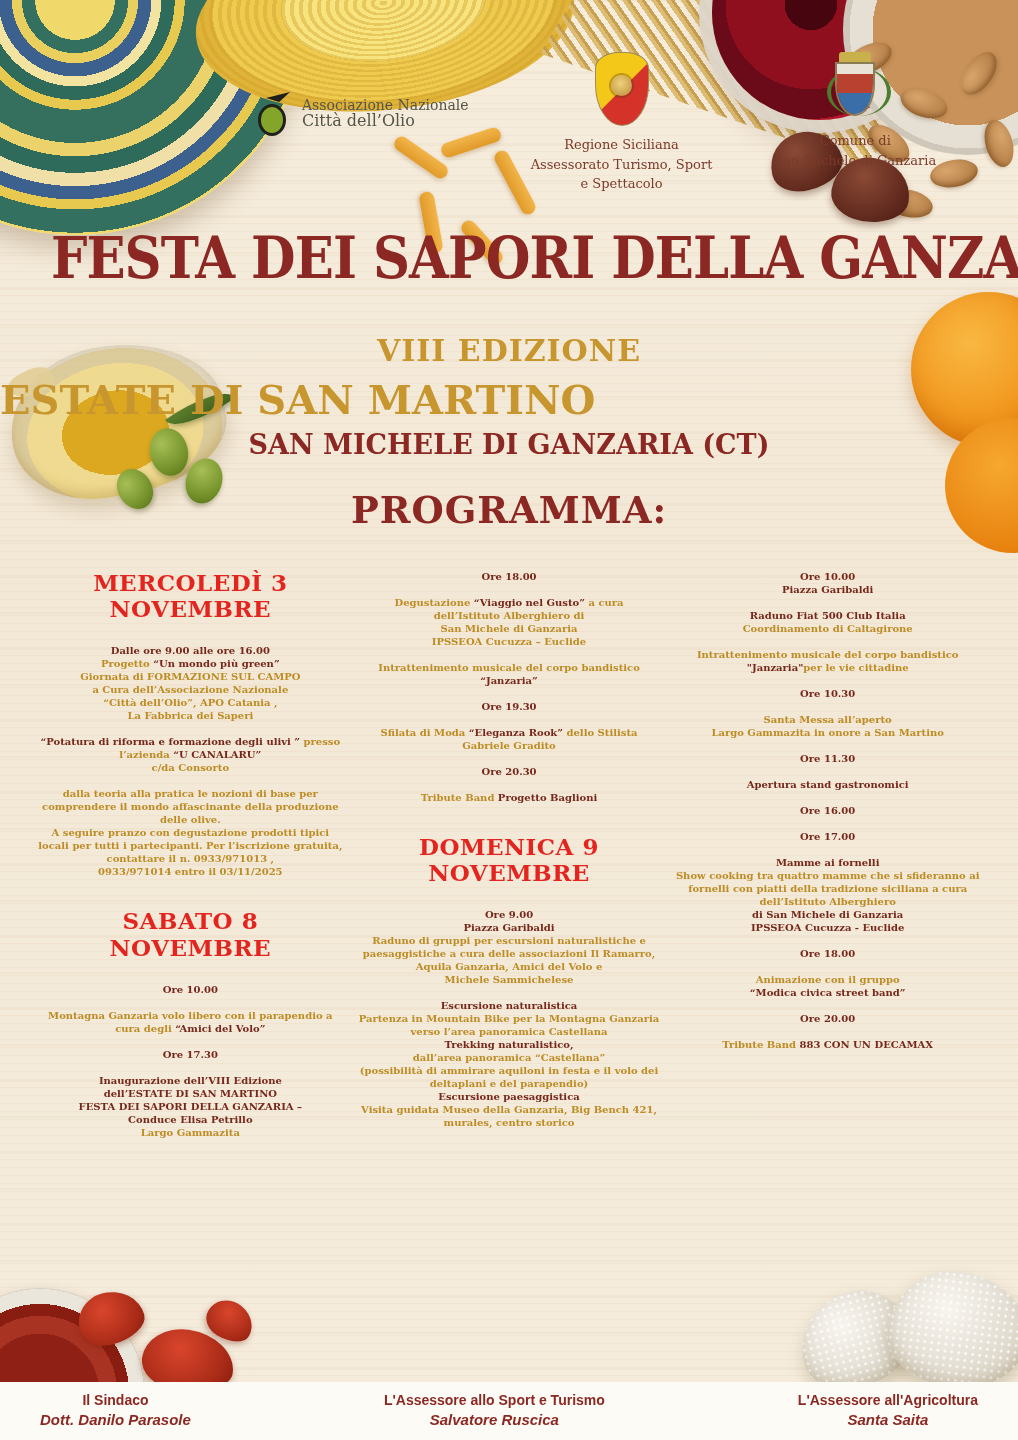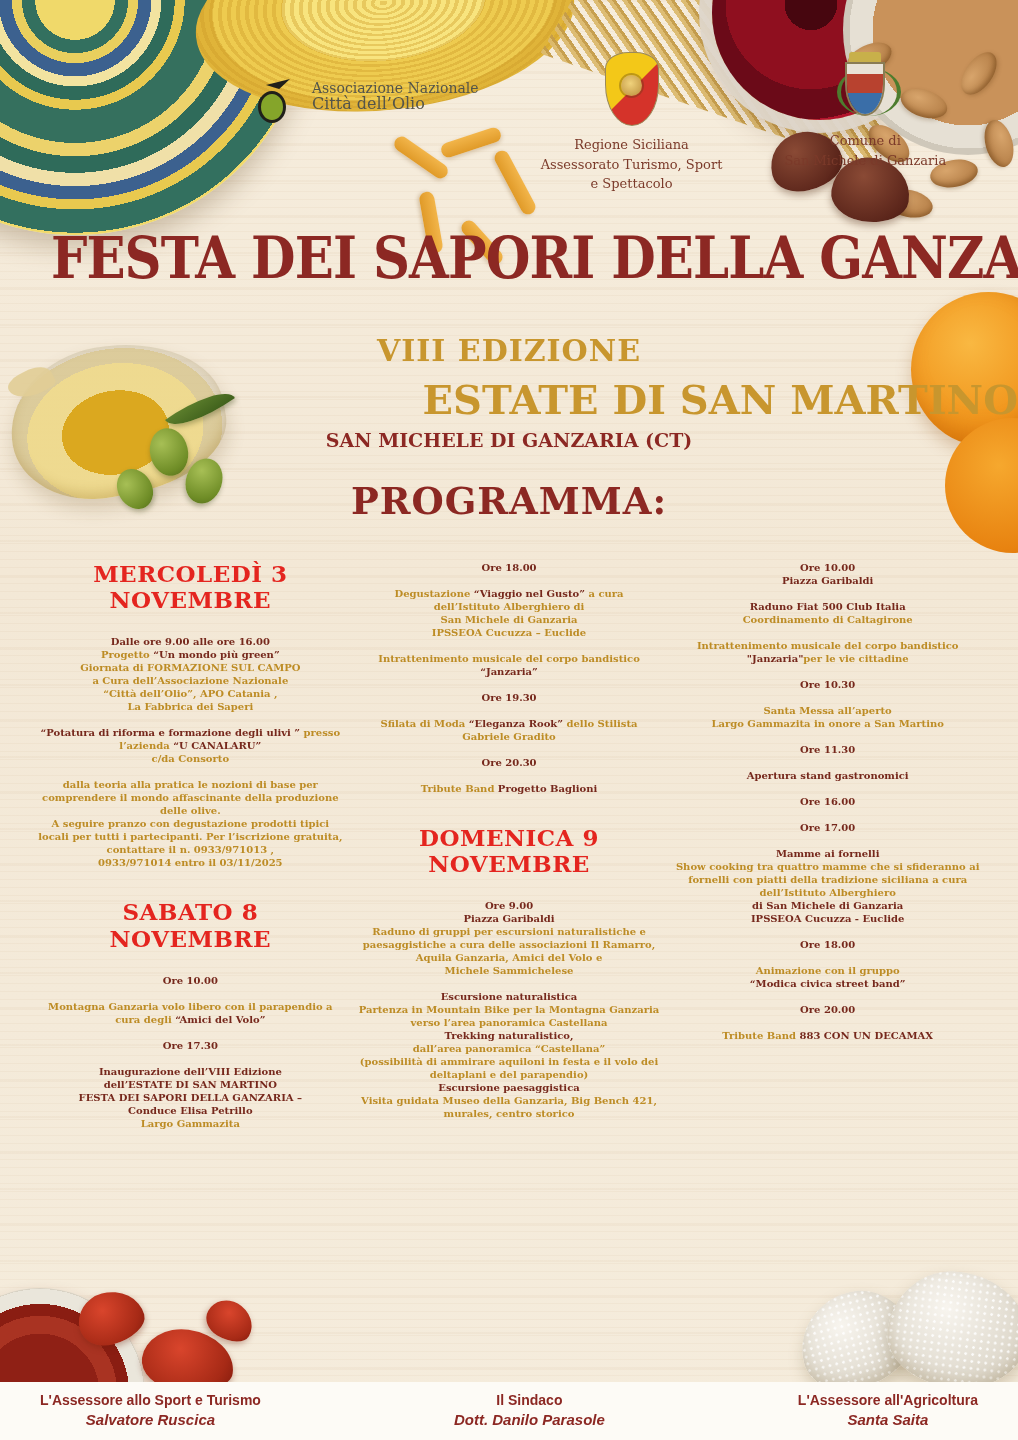--- a/index.html
+++ b/index.html
@@ -72,41 +72,41 @@
   .pastries span{background:
       radial-gradient(rgba(255,255,255,.85) 1px, rgba(0,0,0,0) 1.6px),
       radial-gradient(circle at 40% 32%,#f8f5ef,#ddd7ca 70%,#c8c1b1);
     background-size:7px 7px,100% 100%;
     box-shadow:inset 0 -8px 14px rgba(150,130,90,.3),0 8px 16px rgba(120,100,60,.28);}
   .pastries .p1{left:800px;top:1292px;width:112px;height:96px;border-radius:54% 46% 58% 42%/60% 55% 45% 40%;transform:rotate(-14deg);}
   .pastries .p2{left:888px;top:1272px;width:140px;height:116px;border-radius:46% 54% 50% 50%/58% 52% 48% 42%;transform:rotate(7deg);}
 
   
   .logos{display:flex;align-items:flex-start;justify-content:flex-start;padding:52px 0 0 258px;gap:62px;}
-  .logo-olio{display:flex;gap:24px;margin-top:29px;}
+  .logo-olio{display:flex;align-items:center;gap:14px;margin-top:42px;}
   .olive-icon{position:relative;width:30px;height:40px;}
   .olive-icon i{position:absolute;left:0;top:10px;width:22px;height:26px;border:3px solid #20201a;border-radius:50%;background:#85a52a;}
   .olive-icon em{position:absolute;left:8px;top:-2px;width:24px;height:10px;background:#20201a;clip-path:polygon(0 60%,100% 0,55% 100%);}
   .olio-text{display:flex;flex-direction:column;color:#54554a;line-height:1.05;}
   .olio-text .l1{font-size:14px;}
   .olio-text .l2{font-size:16px;}
   .logo-block{display:flex;flex-direction:column;align-items:center;gap:9px;}
   .trinacria-icon{width:52px;height:72px;border:1px solid #9b8a5a;border-radius:26px 26px 30px 30px/18px 18px 46px 46px;
     background:linear-gradient(135deg,#f3c818 49.6%,#d5332a 50.4%);position:relative;}
   .trinacria-icon i{position:absolute;left:15px;top:22px;width:21px;height:21px;border-radius:50%;background:radial-gradient(circle at 45% 40%,#f0d27c,#b98c3a);box-shadow:0 0 0 2px rgba(90,60,20,.35);}
   .crest-icon{width:48px;height:70px;position:relative;}
   .crest-icon i{position:absolute;left:6px;top:12px;width:36px;height:50px;border-radius:0 0 50% 50%/0 0 60% 60%;
     background:linear-gradient(180deg,#e9e3d7 0 20%,#b8422f 20% 58%,#3a6ea8 58% 100%);box-shadow:0 0 0 2px #8a7c54;}
   .crest-icon em{position:absolute;left:8px;top:0;width:32px;height:10px;background:#c8b04a;border-radius:3px 3px 0 0;box-shadow:0 2px 0 #8a7c54;}
   .crest-icon u{position:absolute;left:-4px;top:16px;width:56px;height:48px;border:0;border-left:4px solid #4d7c2e;border-right:4px solid #4d7c2e;border-radius:50%;}
   .logo-caption{font-size:13px;line-height:1.5;color:#7b3a2a;text-align:center;}
   .title{margin:30px 0 0;text-align:center;color:#8c2823;font-size:57px;font-weight:bold;letter-spacing:-1px;white-space:nowrap;transform:scaleX(.9);}
   .edition{margin-top:42px;text-align:center;color:#c8962e;font-size:30px;font-weight:bold;letter-spacing:1px;}
-  .subtitle{margin-top:8px;text-align:right;color:#c8962e;font-size:40px;font-weight:bold;}
-  .location{margin-top:6px;text-align:center;color:#8c2823;font-size:19px;font-weight:bold;}
+  .subtitle{margin-top:8px;text-align:left;color:#c8962e;font-size:40px;font-weight:bold;}
+  .location{margin-top:6px;text-align:center;color:#8c2823;font-size:27px;font-weight:bold;}
   .programma{margin-top:28px;text-align:center;color:#8c2823;font-size:37px;font-weight:bold;letter-spacing:1px;}
 
   
   .columns{display:flex;align-items:flex-start;padding:34px 38px 0;gap:14px;}
   .col{flex:1;text-align:center;font-weight:bold;}
   .block{font-size:10px;line-height:1.3;margin:13px 0;}
   .block-heading{font-size:23px;line-height:1.15;margin:30px 0 22px;letter-spacing:.5px;}
   .col .block:first-child{margin-top:4px;}
   .seg-red{color:#e4251f;}
   .seg-brown{color:#76281c;}
@@ -248,25 +248,25 @@
           <div class="block block-para"><span class="seg-gold">Animazione con il gruppo</span><br><span class="seg-brown">“Modica civica street band”</span></div>
           <div class="block block-para"><span class="seg-brown">Ore 20.00</span></div>
           <div class="block block-para"><span class="seg-gold">Tribute Band </span><span class="seg-brown">883 CON UN DECAMAX</span></div>
         </section>
     </main>
 
   </div>
 
   <footer class="signatures">
     <div class="sig">
+      <div class="role">Il Sindaco</div>
+      <div class="name">Dott. Danilo Parasole</div>
+    </div>
+    <div class="sig">
       <div class="role">L'Assessore allo Sport e Turismo</div>
       <div class="name">Salvatore Ruscica</div>
-    </div>
-    <div class="sig">
-      <div class="role">Il Sindaco</div>
-      <div class="name">Dott. Danilo Parasole</div>
     </div>
     <div class="sig">
       <div class="role">L'Assessore all'Agricoltura</div>
       <div class="name">Santa Saita</div>
     </div>
   </footer>
 </div>
 
 </body></html>

